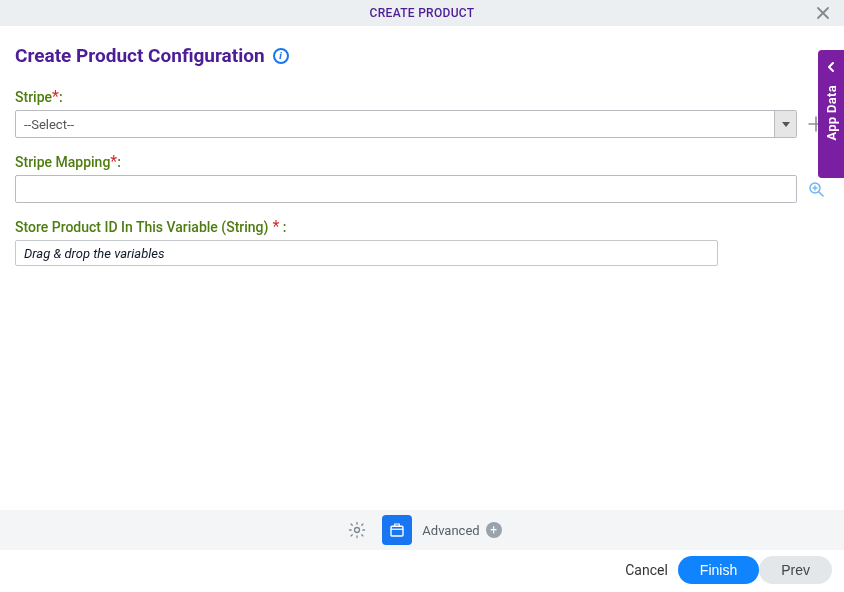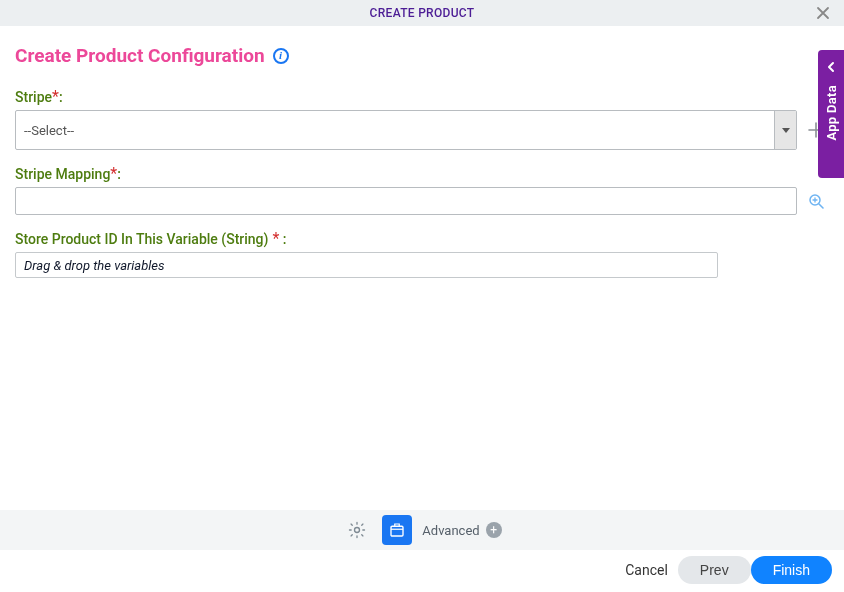--- a/index.html
+++ b/index.html
@@ -5,30 +5,30 @@
     * { box-sizing: border-box; margin: 0; padding: 0; }
     html, body { width: 844px; height: 592px; font-family: -apple-system, BlinkMacSystemFont, "Segoe UI", Roboto, Arial, sans-serif; overflow: hidden; }
     .page { position: relative; width: 844px; height: 592px; background: #fff; }
     .header-bar { height: 26px; background: #eceff1; display: flex; align-items: center; justify-content: center; position: relative; }
     .header-title { font-size: 12px; font-weight: 500; color: #4c1d95; letter-spacing: .3px; }
     .close-x { position: absolute; right: 14px; top: 50%; transform: translateY(-50%); color: #888; cursor: pointer; }
     .close-x svg { display: block; }
 
     .content { padding: 18px 15px 6px 15px; }
     .page-title-row { display: flex; align-items: center; gap: 8px; margin-bottom: 20px; }
-    .page-title { font-size: 19px; font-weight: 700; color: #ec4899; }
+    .page-title { font-size: 19px; font-weight: 700; color: #4c1d95; }
     .info-icon { width: 16px; height: 16px; border: 2px solid #1976f2; border-radius: 50%; display: inline-flex; align-items: center; justify-content: center; color: #1976f2; font-size: 11px; font-weight: 700; font-family: Georgia, serif; font-style: italic; line-height:1; }
 
     .form-group { margin-bottom: 14px; }
     .label { font-size: 14px; color: #4d7c0f; font-weight: 500; display: inline; }
     .asterisk { color: #d32f2f; }
     .label-row { margin-bottom: 4px; }
     .field-row { display: flex; align-items: center; gap: 10px; }
 
-    .select-box { flex: 1; height: 40px; border: 1px solid #b8bcc0; border-radius: 2px; display: flex; align-items: center; padding: 0 8px; font-size: 13px; color: #555; position: relative; cursor: pointer; background: #fff; }
+    .select-box { flex: 1; height: 28px; border: 1px solid #b8bcc0; border-radius: 2px; display: flex; align-items: center; padding: 0 8px; font-size: 13px; color: #555; position: relative; cursor: pointer; background: #fff; }
     .select-caret { position: absolute; right: 0; top:0; bottom:0; width: 22px; background: #e6e6e6; display:flex; align-items:center; justify-content:center; border-left: 1px solid #b8bcc0; }
     .select-caret::after { content:""; border-left: 4px solid transparent; border-right:4px solid transparent; border-top: 5px solid #555; }
 
     .plus-btn { width: 22px; text-align:center; color: #8a8f94; cursor:pointer; }
     .plus-btn svg { display:block; }
 
     .text-input { flex:1; height: 28px; border: 1px solid #b8bcc0; border-radius: 2px; background:#fff; padding: 0 8px; font-size:13px; color:#333; }
 
     .eye-btn { width: 22px; color: #6fb4f2; cursor:pointer; }
     .eye-btn svg { display:block; }
@@ -142,16 +142,16 @@
         </svg>
     </div>
     <div class="adv">
       <span>Advanced</span>
       <span class="pluscircle">+</span>
     </div>
   </div>
 
   <div class="button-row">
     <div class="btn-link">Cancel</div>
+    <button class="btn-pill btn-finish">Finish</button>
     <button class="btn-pill btn-prev">Prev</button>
-    <button class="btn-pill btn-finish">Finish</button>
   </div>
 </div>
 
 </body></html>

